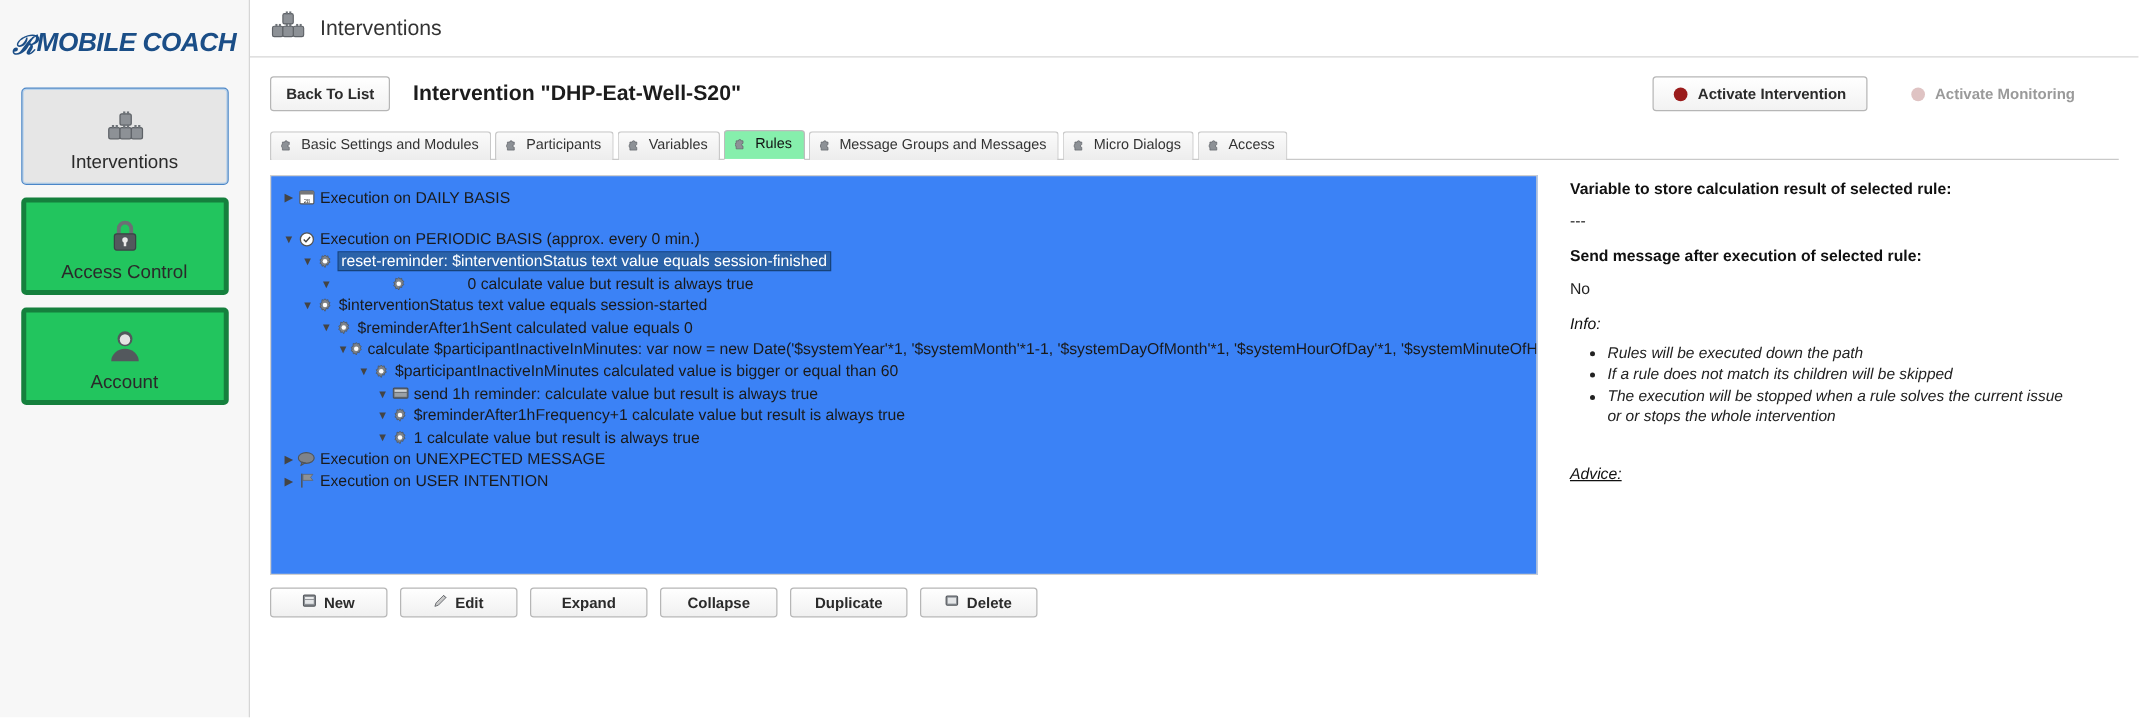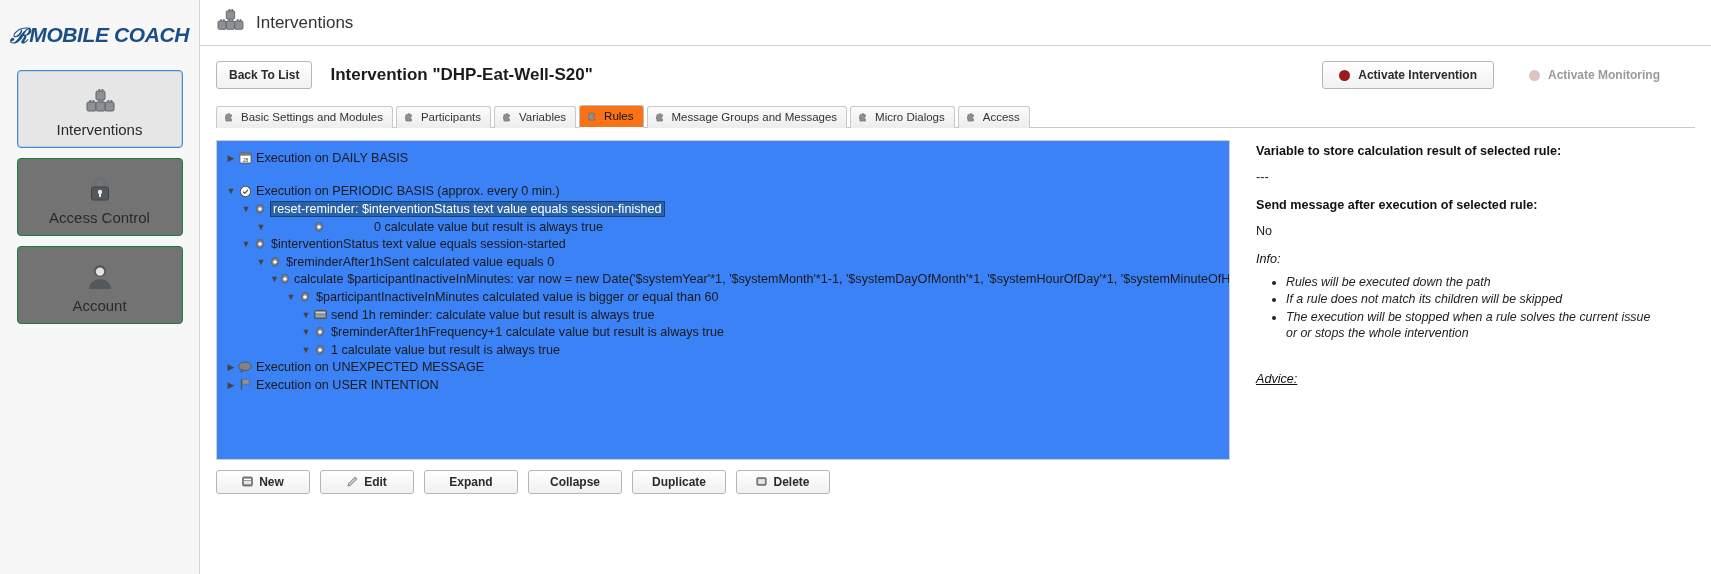--- a/index.html
+++ b/index.html
@@ -30,23 +30,23 @@
     font-size: 21px; letter-spacing: -0.4px;
     color: #1b4e87;
   }
   .brand-mark {
     font-weight: bold; font-style: italic; font-size: 21px;
     color: #1b4e87; margin-right: 1px;
   }
   .nav-item {
     width: 166px; height: 78px;
     margin: 0 0 10px 0;
-    border: 1px solid #15803d;
+    border: 4px solid #15803d;
     border-radius: 4px;
-    background: #737373;
+    background: #22c55e;
     display: flex; flex-direction: column;
     align-items: center; justify-content: center;
     cursor: pointer;
   }
   .nav-item.active {
     background: #e6e6e6;
     border: 1px solid #4a86c8;
     box-shadow: 0 0 0 1px #b9d3ec inset;
   }
   .nav-icon { height: 34px; display: flex; align-items: flex-end; justify-content: center; }
@@ -90,21 +90,21 @@
     border: 1px solid #c9c9c9; border-bottom: none;
     background: linear-gradient(#fbfbfb, #ededed);
     border-radius: 3px 3px 0 0;
     font-size: 11.5px; color: #333;
     padding: 4px 9px 4px 8px;
     display: inline-flex; align-items: center; gap: 5px;
     cursor: pointer; line-height: 1;
     position: relative; top: 1px;
   }
   .tab.active {
-    background: #f97316; color: #111; font-weight: normal;
+    background: #86efac; color: #111; font-weight: normal;
     border-color: #bdbdbd; border-bottom: 1px solid #fff; justify-content: space-between;
   }
 
   
   .body { display: flex; margin-top: 12px; }
   .treebox {
     width: 1014px; height: 320px;
     border: 1px solid #cfcfcf; background: #3b82f6;
     overflow: hidden; position: relative;
     padding: 8px 0 0 0;

